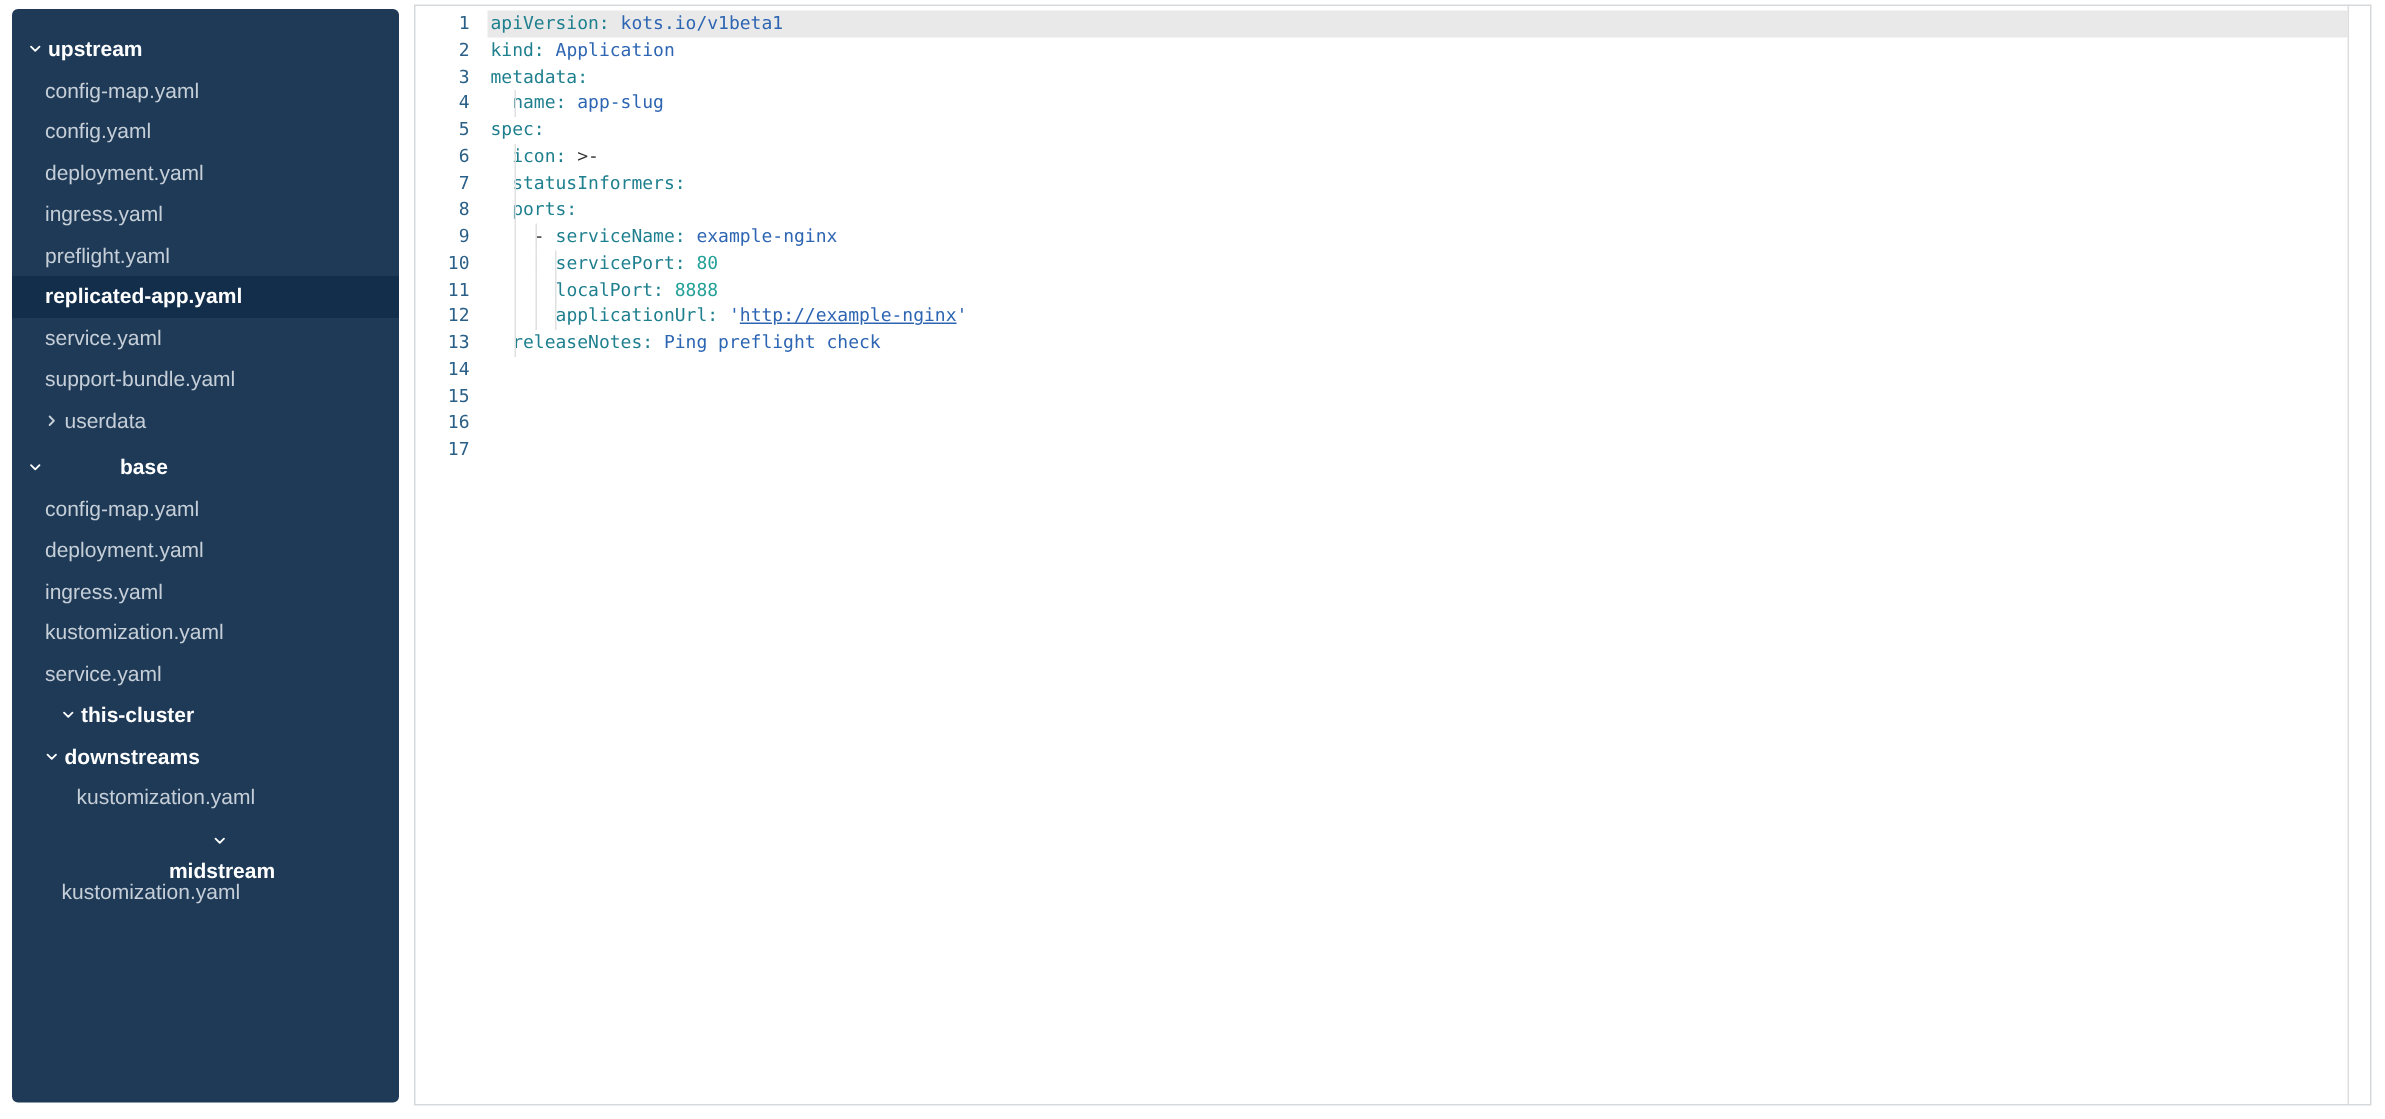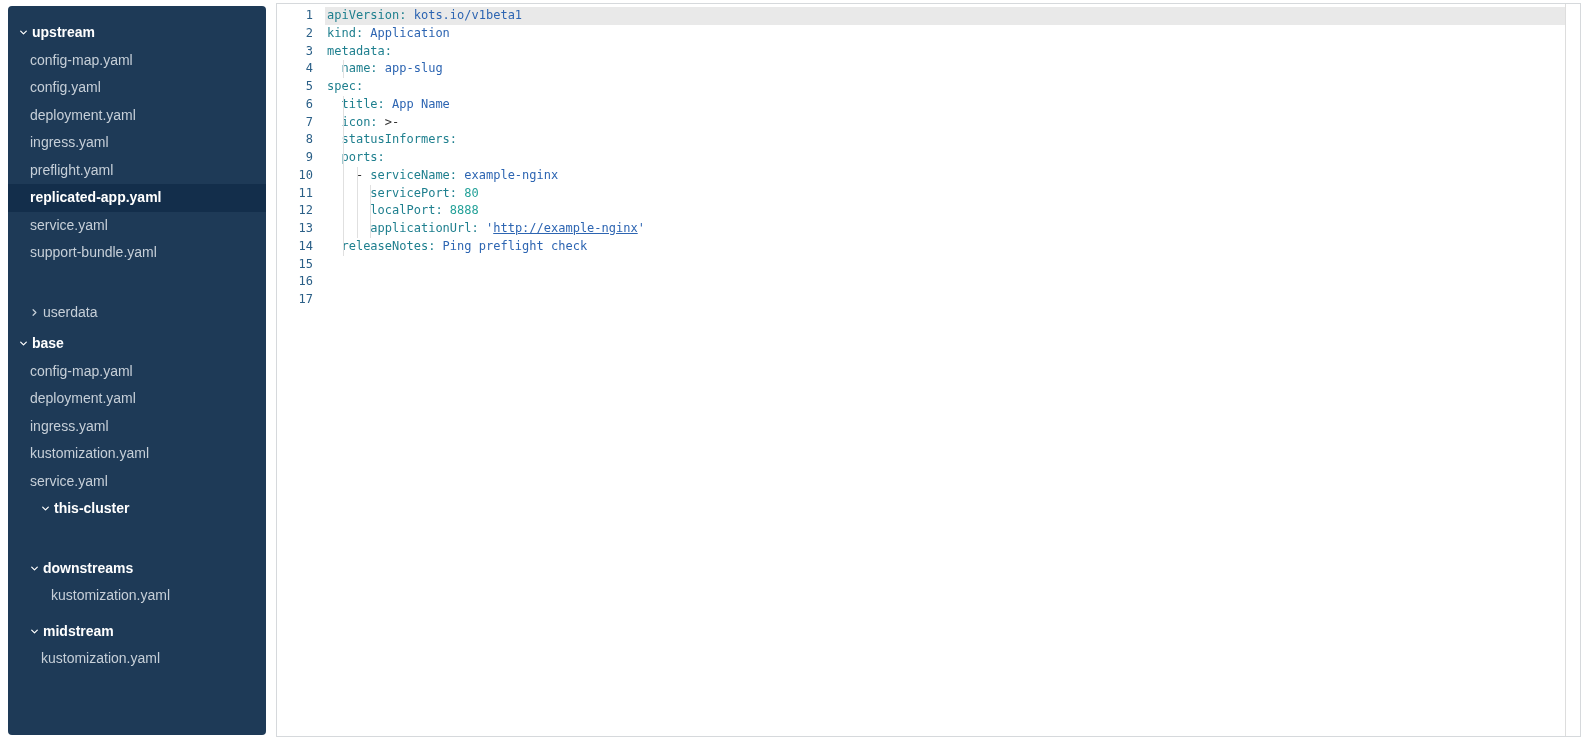--- a/index.html
+++ b/index.html
@@ -22,27 +22,27 @@
   .tree-item.folder{color:var(--sidebar-folder-text);font-weight:bold;}
   .tree-item.muted{color:var(--sidebar-text);font-weight:normal;}
   .tree-item.selected{background:var(--sidebar-selected-bg);color:#ffffff;font-weight:bold;}
   .tree-item .chev{
     display:inline-flex;width:13px;justify-content:flex-start;align-items:center;
     flex:0 0 13px;
   }
   .tree-item .chev svg{display:block;}
   
   .f-l0{padding-left:11px;}  
-  .f-l1{padding-left:22px;margin-top:32px;}
+  .f-l1{padding-left:22px;}
   .f-l2{padding-left:33px;}
   .i-l0{padding-left:22px;}  
   .i-l1{padding-left:33px;}
   .i-l2{padding-left:43px;}
-  .gap4{margin-top:4px;}
-  .gap8{margin-top:8px;}
+  .gap4{margin-top:4px;gap:48px;}
+  .gap8{margin-top:8px;flex-direction:column;}
 
   
   .editor{
     position:absolute;left:276px;top:3px;width:1305px;height:734px;
     background:#ffffff;border:1px solid var(--editor-border);box-sizing:border-box;
     font-family:"DejaVu Sans Mono","Liberation Mono",monospace;font-size:12px;
   }
   .gutter{
     position:absolute;left:0;top:3px;width:36px;text-align:right;
     color:var(--gutter-text);user-select:none;
@@ -187,21 +187,20 @@
       <div class="ln">15</div>
       <div class="ln">16</div>
       <div class="ln">17</div>
     </div>
   <div class="code-area" id="codeArea">
       <div class="cline active"><span class="tk-k">apiVersion:</span><span class="tk-p"> </span><span class="tk-v">kots.io/v1beta1</span></div>
       <div class="cline"><span class="tk-k">kind:</span><span class="tk-p"> </span><span class="tk-v">Application</span></div>
       <div class="cline"><span class="tk-k">metadata:</span></div>
       <div class="cline"><span class="guide" style="left: 18px;"></span><span class="tk-p">  </span><span class="tk-k">name:</span><span class="tk-p"> </span><span class="tk-v">app-slug</span></div>
       <div class="cline"><span class="tk-k">spec:</span></div>
-      <div class="cline"><span class="guide" style="left: 18px;"></span><span class="tk-p">  </span><span class="tk-k">title:</span><span class="tk-p"> </span><span class="tk-v">App Name</span></div>
       <div class="cline"><span class="guide" style="left: 18px;"></span><span class="tk-p">  </span><span class="tk-k">icon:</span><span class="tk-p"> </span><span class="tk-p">&gt;-</span></div>
       <div class="cline"><span class="guide" style="left: 18px;"></span><span class="tk-p">  </span><span class="tk-k">statusInformers:</span></div>
       <div class="cline"><span class="guide" style="left: 18px;"></span><span class="tk-p">  </span><span class="tk-k">ports:</span></div>
       <div class="cline"><span class="guide" style="left: 18px;"></span><span class="guide" style="left: 31.5px;"></span><span class="tk-p">    </span><span class="tk-p">- </span><span class="tk-k">serviceName:</span><span class="tk-p"> </span><span class="tk-v">example-nginx</span></div>
       <div class="cline"><span class="guide" style="left: 18px;"></span><span class="guide" style="left: 31.5px;"></span><span class="guide" style="left: 45px;"></span><span class="tk-p">      </span><span class="tk-k">servicePort:</span><span class="tk-p"> </span><span class="tk-n">80</span></div>
       <div class="cline"><span class="guide" style="left: 18px;"></span><span class="guide" style="left: 31.5px;"></span><span class="guide" style="left: 45px;"></span><span class="tk-p">      </span><span class="tk-k">localPort:</span><span class="tk-p"> </span><span class="tk-n">8888</span></div>
       <div class="cline"><span class="guide" style="left: 18px;"></span><span class="guide" style="left: 31.5px;"></span><span class="guide" style="left: 45px;"></span><span class="tk-p">      </span><span class="tk-k">applicationUrl:</span><span class="tk-p"> </span><span class="tk-v">'</span><span class="tk-l">http://example-nginx</span><span class="tk-v">'</span></div>
       <div class="cline"><span class="guide" style="left: 18px;"></span><span class="tk-p">  </span><span class="tk-k">releaseNotes:</span><span class="tk-p"> </span><span class="tk-v">Ping preflight check</span></div>
       <div class="cline"></div>
     </div>

